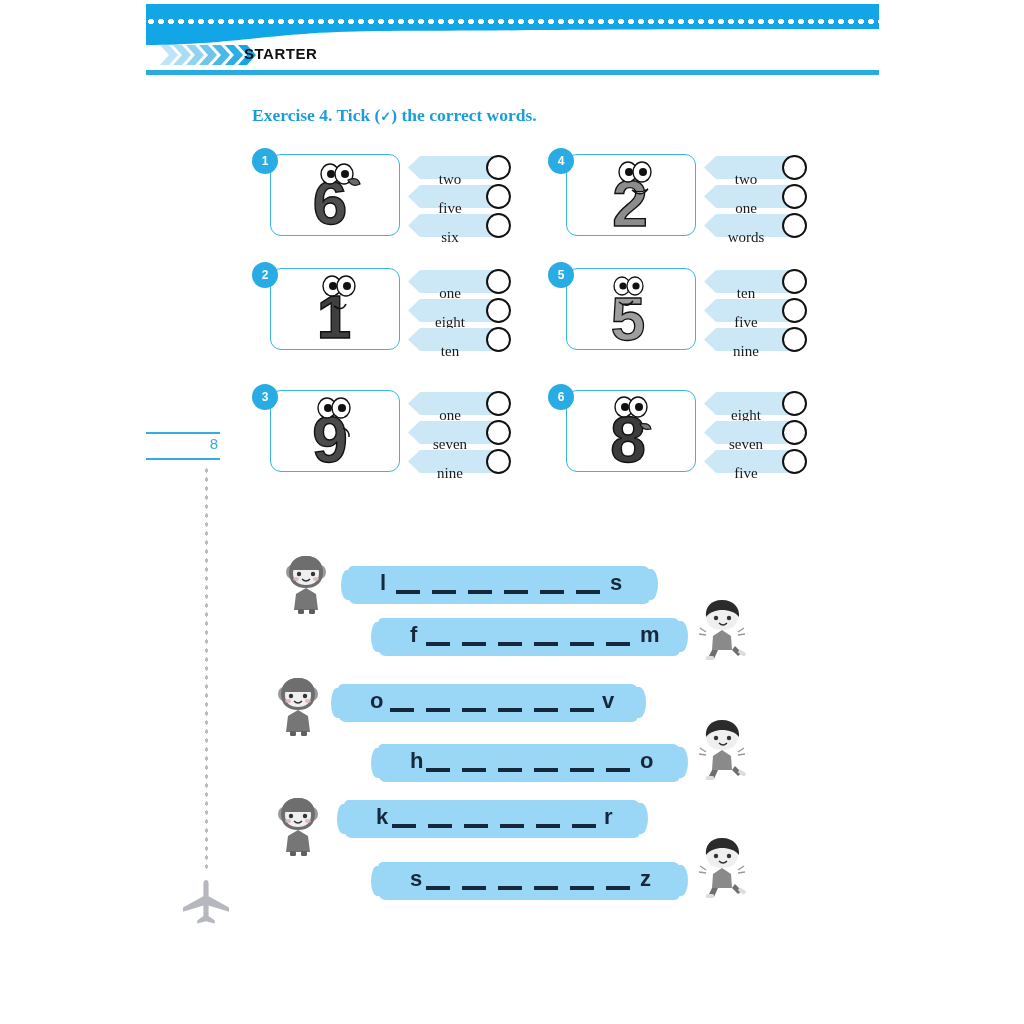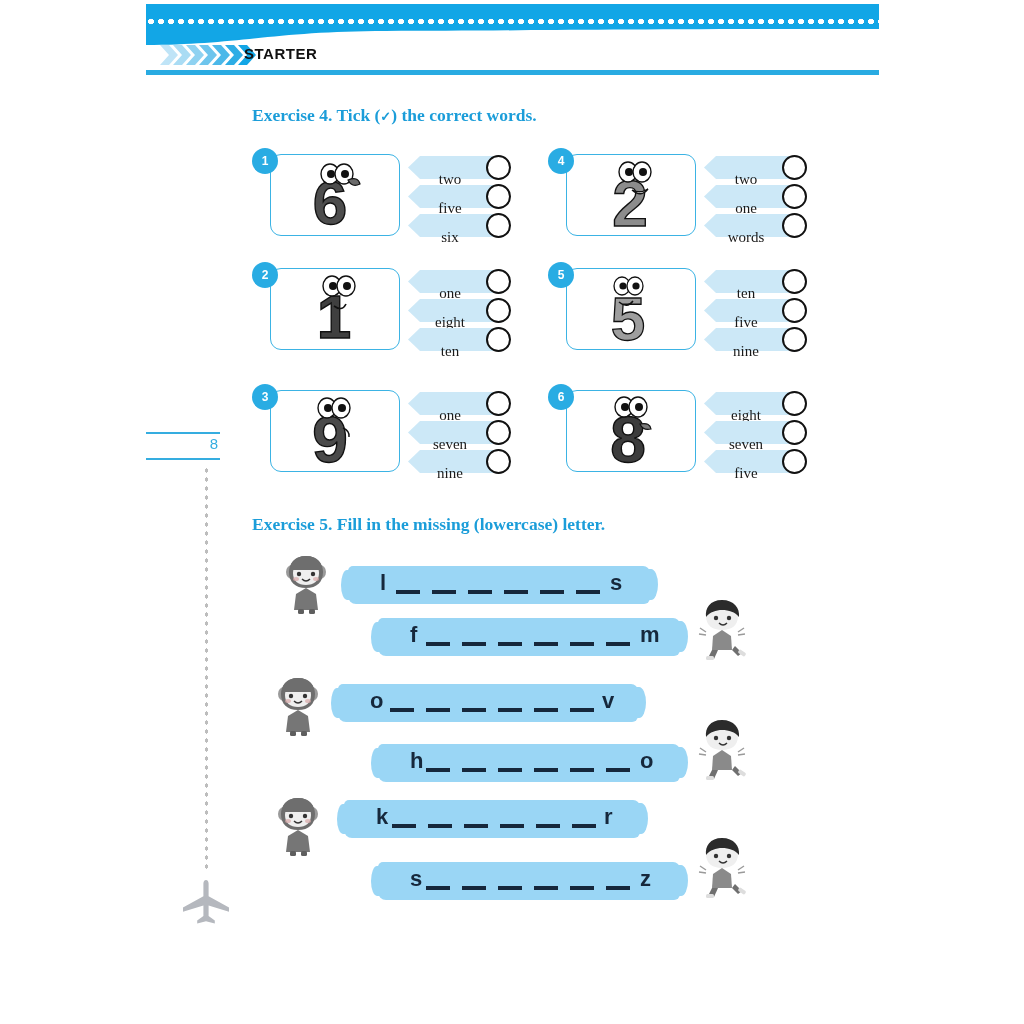--- a/index.html
+++ b/index.html
@@ -356,21 +356,20 @@
         <div class="opt-circle"></div>
       </div>
       <div class="opt">
         <div class="opt-tag"></div>
         <div class="opt-label">five</div>
         <div class="opt-circle"></div>
       </div>
     </div>
   </div>
 
-  <div class="ex-head" id="ex5-head">Exercise 5. Fill in the missing (lowercase) letter.</div>
 
   <div class="ex5-row" style="left:280px;top:560px;width:420px;">
     <svg class="kid" style="left:0;top:-8px;" viewBox="0 0 52 62">
       <ellipse cx="12" cy="20" rx="6" ry="7" fill="#9a9a9a"></ellipse>
         <ellipse cx="40" cy="20" rx="6" ry="7" fill="#9a9a9a"></ellipse>
       <path d="M26 4 C14 4 9 12 9 20 C9 30 15 36 26 36 C37 36 43 30 43 20 C43 12 38 4 26 4z" fill="#6e6e6e"></path>
       <path d="M26 9 C17 9 13 15 13 21 C13 29 18 33 26 33 C34 33 39 29 39 21 C39 15 35 9 26 9z" fill="#efefef"></path>
       <path d="M26 4 C15 4 10 11 10 18 L42 18 C42 11 37 4 26 4z" fill="#6e6e6e"></path>
       <circle cx="19" cy="22" r="2.2" fill="#333"></circle>
         <circle cx="33" cy="22" r="2.2" fill="#333"></circle>

